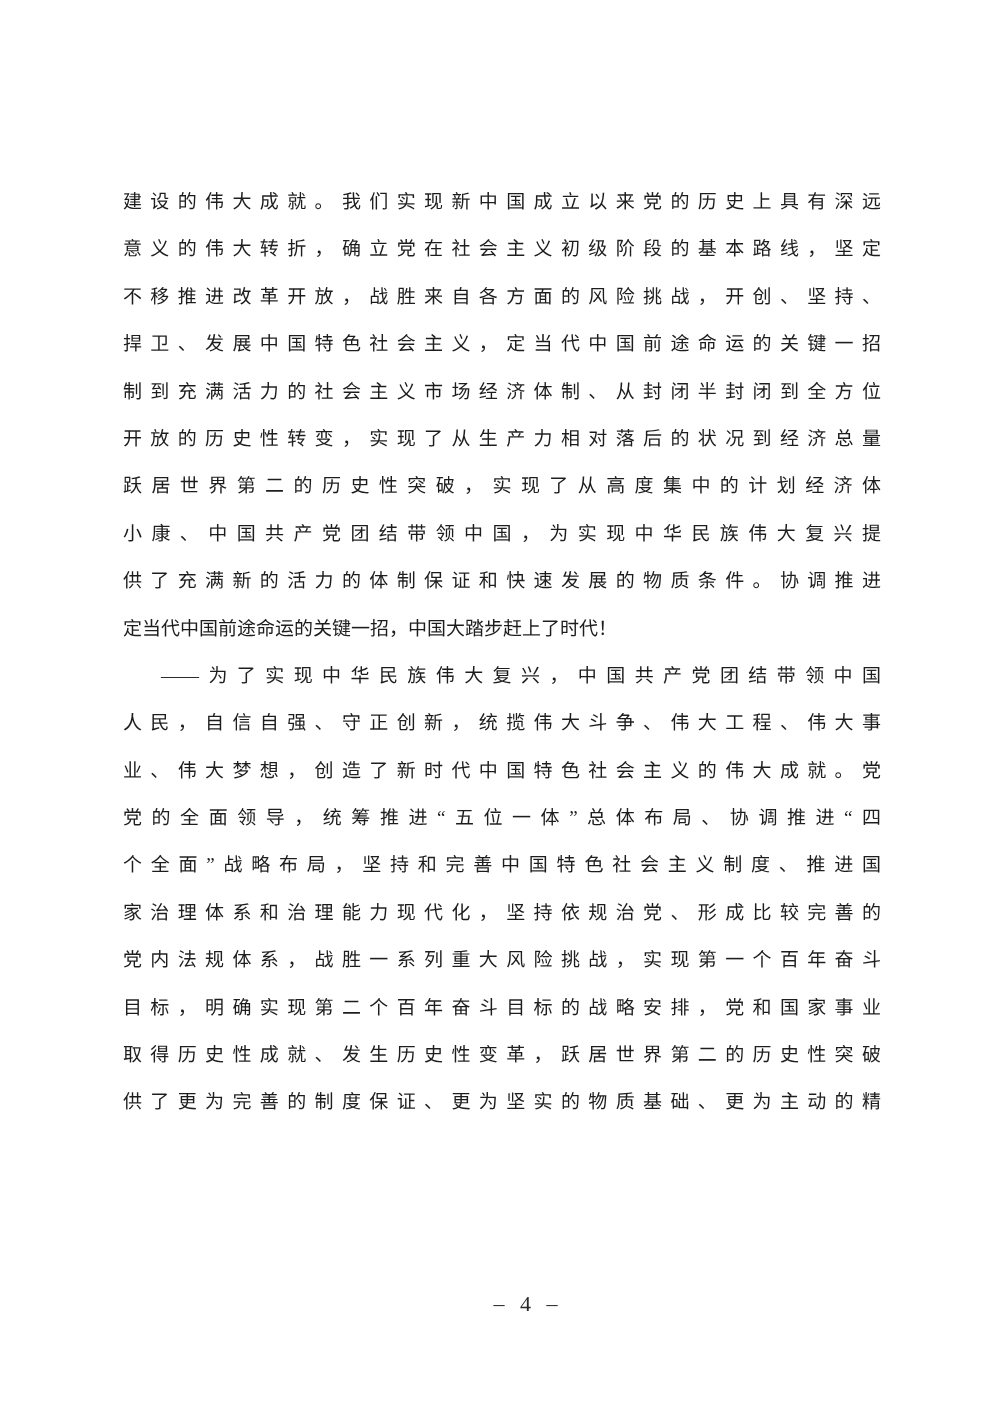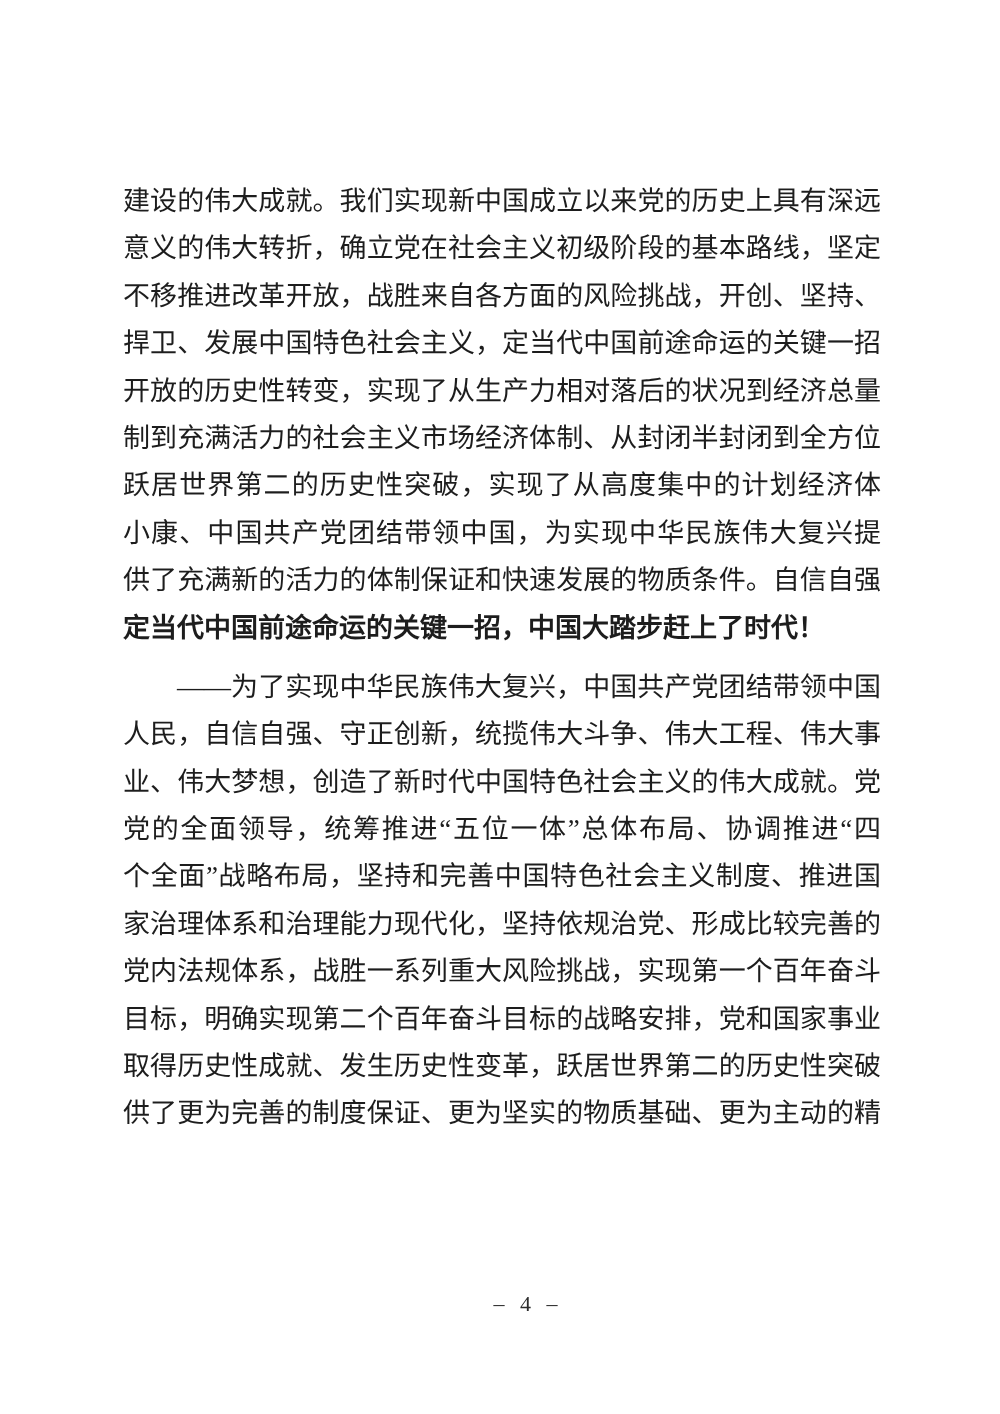--- a/index.html
+++ b/index.html
@@ -14,43 +14,41 @@
     background: #ffffff;
     overflow: hidden;
     font-family: "Liberation Serif", "DejaVu Serif", serif;
     color: #1d1d1d;
   }
   .text-block {
     position: absolute;
     left: 123px;
     top: 178px;
     width: 758px;
-    font-size: 27px;
+    font-size: 19px;
   }
   .paragraph {
     margin: 0;
     padding: 0;
   }
   .line {
     height: 47.4px;
     line-height: 47.4px;
     overflow: hidden;
     text-align: justify;
     text-align-last: justify;
     text-justify: inter-character;
     -moz-text-align-last: justify;
     white-space: normal;
   }
   .line.indent {
     text-indent: 2em;
-    margin-top: 12px;
   }
   .line.no-justify {
     text-align-last: left;
-    font-weight: bold;
     -moz-text-align-last: left;
   }
   .page-footer {
     position: absolute;
     top: 1291px;
     left: 527px;
     transform: translateX(-50%);
     font-size: 22px;
     letter-spacing: 3px;
     word-spacing: 4px;
@@ -61,25 +59,25 @@
 </head>
 <body>
 
 <div class="page">
   <div class="text-block" id="textBlock">
       <div class="paragraph">
         <div class="line">建设的伟大成就。我们实现新中国成立以来党的历史上具有深远</div>
         <div class="line">意义的伟大转折，确立党在社会主义初级阶段的基本路线，坚定</div>
         <div class="line">不移推进改革开放，战胜来自各方面的风险挑战，开创、坚持、</div>
         <div class="line">捍卫、发展中国特色社会主义，定当代中国前途命运的关键一招</div>
+        <div class="line">制到充满活力的社会主义市场经济体制、从封闭半封闭到全方位</div>
         <div class="line">开放的历史性转变，实现了从生产力相对落后的状况到经济总量</div>
-        <div class="line">制到充满活力的社会主义市场经济体制、从封闭半封闭到全方位</div>
         <div class="line">跃居世界第二的历史性突破，实现了从高度集中的计划经济体</div>
         <div class="line">小康、中国共产党团结带领中国，为实现中华民族伟大复兴提</div>
-        <div class="line">供了充满新的活力的体制保证和快速发展的物质条件。自信自强</div>
+        <div class="line">供了充满新的活力的体制保证和快速发展的物质条件。协调推进</div>
         <div class="line no-justify">定当代中国前途命运的关键一招，中国大踏步赶上了时代！</div>
       </div>
       <div class="paragraph">
         <div class="line indent">——为了实现中华民族伟大复兴，中国共产党团结带领中国</div>
         <div class="line">人民，自信自强、守正创新，统揽伟大斗争、伟大工程、伟大事</div>
         <div class="line">业、伟大梦想，创造了新时代中国特色社会主义的伟大成就。党</div>
         <div class="line">党的全面领导，统筹推进“五位一体”总体布局、协调推进“四</div>
         <div class="line">个全面”战略布局，坚持和完善中国特色社会主义制度、推进国</div>
         <div class="line">家治理体系和治理能力现代化，坚持依规治党、形成比较完善的</div>
         <div class="line">党内法规体系，战胜一系列重大风险挑战，实现第一个百年奋斗</div>

